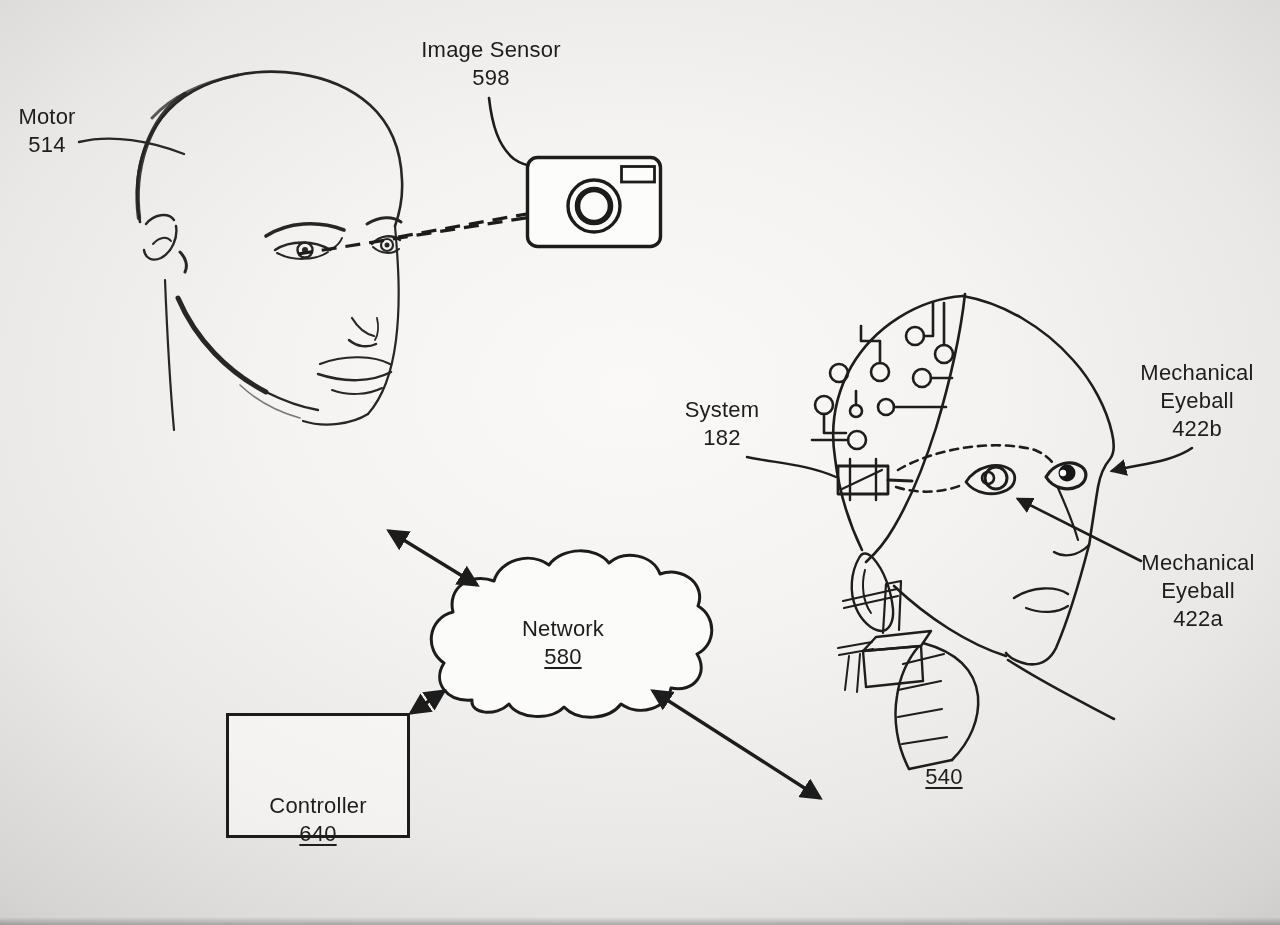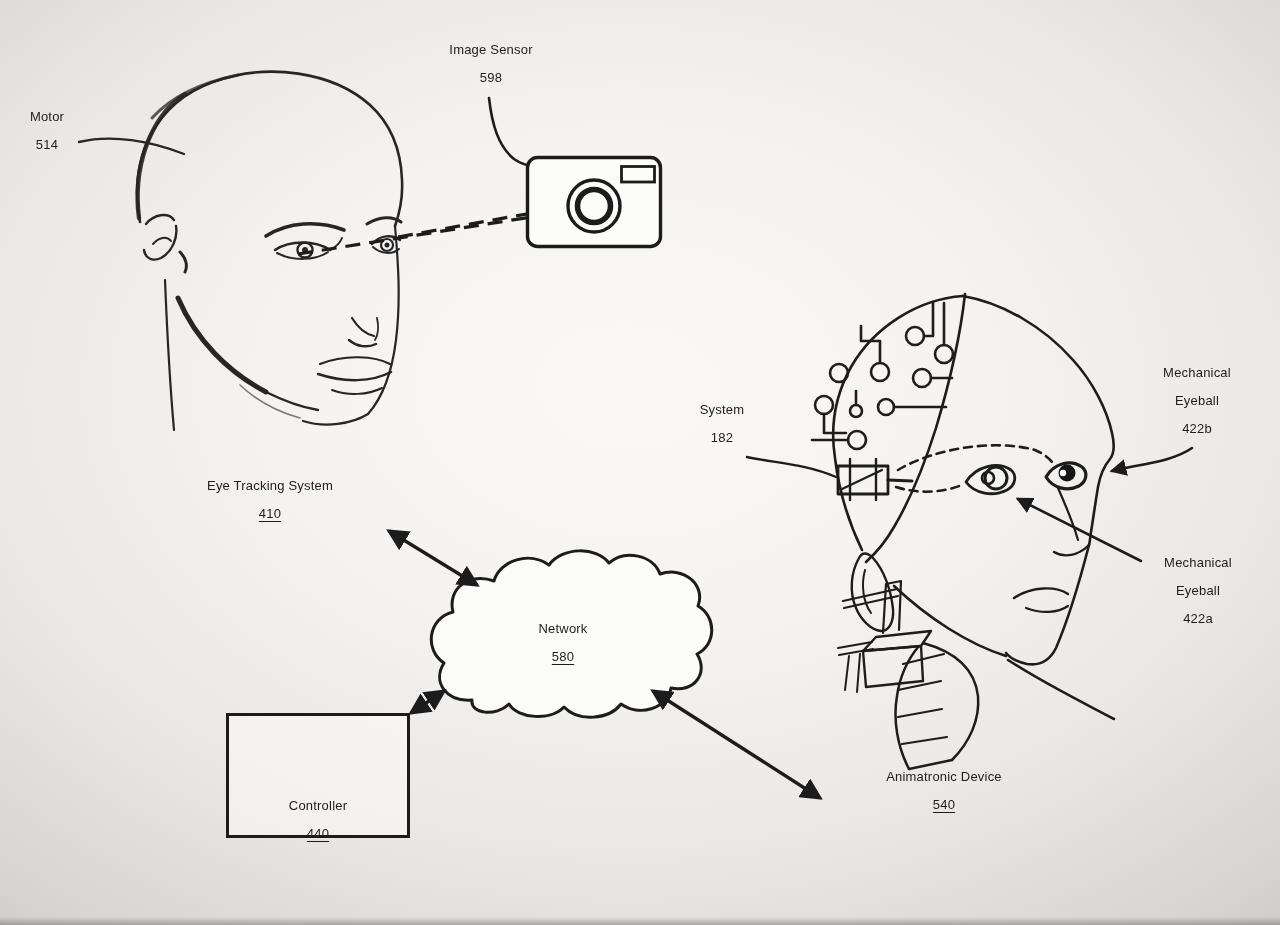--- a/index.html
+++ b/index.html
@@ -13,21 +13,21 @@
       #faf9f8 0%, #f4f3f1 30%, #eae8e6 55%, #d6d4d2 78%, #b3b2b0 100%);
   }
   .bottom-shade{
     position:absolute;left:0;bottom:0;width:100%;height:8px;
     background:linear-gradient(to bottom, rgba(60,60,60,0), rgba(60,60,60,.35));
   }
   svg.art{position:absolute;left:0;top:0;}
   .lbl{
     position:absolute;transform:translateX(-50%);
     display:flex;flex-direction:column;align-items:center;
-    font-size:13px;line-height:28px;color:#1d1d1d;
+    font-size:22px;line-height:28px;color:#1d1d1d;
     text-align:center;white-space:nowrap;letter-spacing:.2px;
   }
   .lbl .num.u{text-decoration:underline;text-underline-offset:3px;}
 </style>
 </head>
 <body>
 
 <div class="stage">
 
   <svg class="art" width="1280" height="925" viewBox="0 0 1280 925">
@@ -210,37 +210,32 @@
   <div class="lbl" style="left:47px;top:103px">
     <span>Motor</span>
     <span class="num">514</span>
   </div>
 
   <div class="lbl" style="left:491px;top:36px">
     <span>Image Sensor</span>
     <span class="num">598</span>
   </div>
 
-  <div class="lbl" style="left:270px;top:472px">
-    <span>Eye Tracking System</span>
-    <span class="num u">410</span>
-  </div>
 
   <div class="lbl" style="left:563px;top:615px">
     <span>Network</span>
     <span class="num u">580</span>
   </div>
 
   <div class="lbl" style="left:318px;top:792px">
     <span>Controller</span>
-    <span class="num u">440</span>
+    <span class="num u">640</span>
   </div>
 
   <div class="lbl" style="left:944px;top:763px">
-    <span>Animatronic Device</span>
     <span class="num u">540</span>
   </div>
 
   <div class="lbl" style="left:722px;top:396px">
     <span>System</span>
     <span class="num">182</span>
   </div>
 
   <div class="lbl" style="left:1197px;top:359px">
     <span>Mechanical</span>

